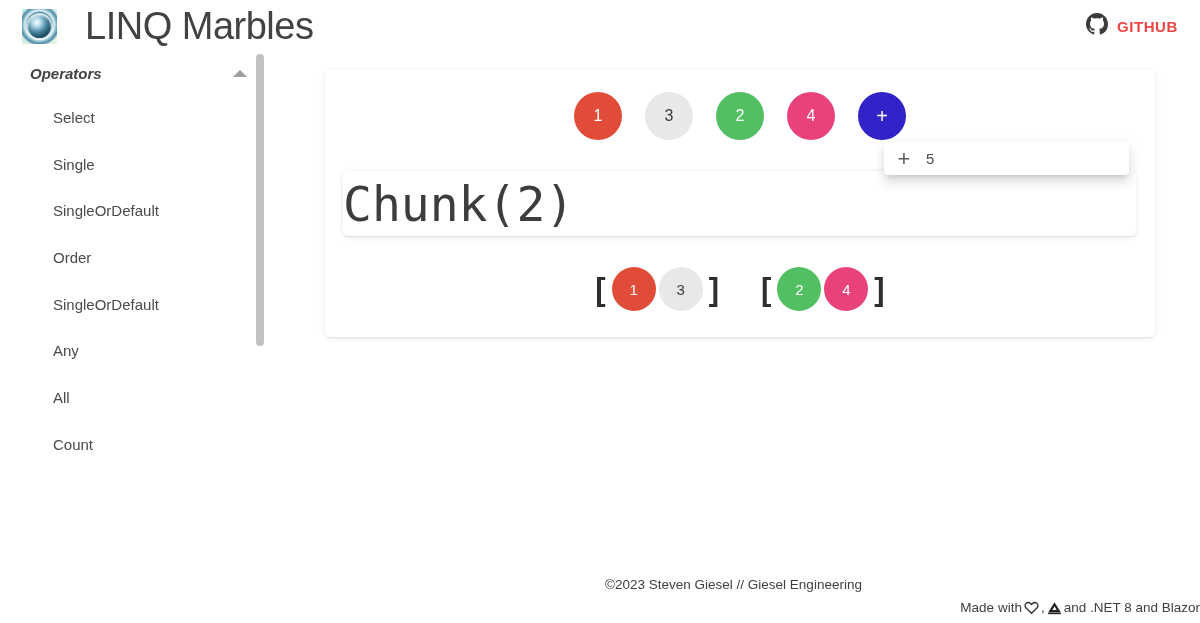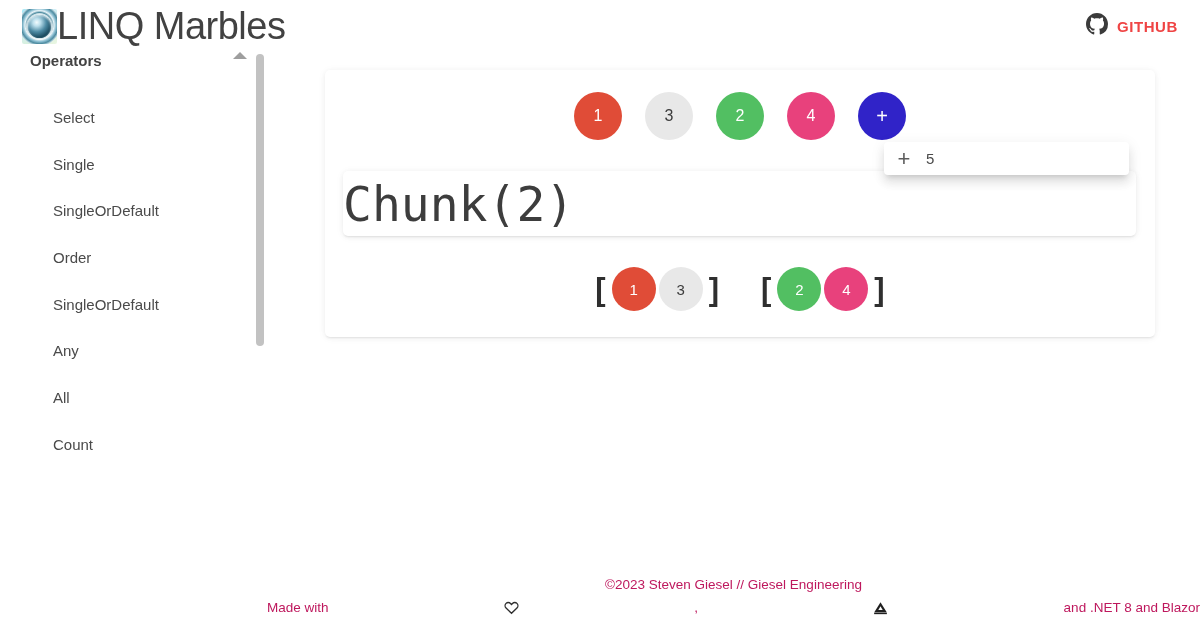--- a/index.html
+++ b/index.html
@@ -54,20 +54,21 @@
     background: radial-gradient(circle at 38% 32%, #f2fbfe 0%, #bcdfec 18%, #4d8aa3 45%, #1d4e63 70%, #0d3446 100%);
     box-shadow: 0 0 0 2px rgba(255,255,255,.65), inset 0 1px 2px rgba(255,255,255,.7);
   }
   .brand-title {
     font-size: 38px;
     line-height: 42px;
     font-weight: 400;
     color: #424242;
     letter-spacing: -0.5px;
     white-space: nowrap;
+    padding-left: 28px;
   }
   .gh-link {
     position: absolute;
     right: 22px; top: 50%;
     transform: translateY(-50%);
     display: flex;
     align-items: center;
     gap: 9px;
     text-decoration: none;
     color: #424242;
@@ -85,23 +86,24 @@
     left: 0; top: 52px;
     width: 267px;
     height: 571px;
     background: #ffffff;
     overflow: hidden;
     z-index: 20;
   }
   .nav-group-header {
     height: 42px;
     display: flex;
-    align-items: flex-start;
+    align-items: center;
     padding: 0 16px 0 30px;
     cursor: pointer;
+    font-style: italic;
   }
   .nav-group-title {
     font-size: 15px;
     font-weight: 600;
     color: #424242;
     flex: 1;
   }
   .chevron {
     width: 0; height: 0;
     border-left: 7px solid transparent;
@@ -259,27 +261,27 @@
   }
 
   
   .footer {
     position: absolute;
     left: 267px;
     bottom: 4px;
     width: 933px;
     text-align: center;
     font-size: 13.5px;
-    color: #be185d;
+    color: #404040;
     line-height: 23px;
   }
   .footer-line2 {
     display: flex;
     align-items: center;
-    justify-content: space-between;
+    justify-content: flex-end;
     gap: 0px;
   }
   .ico-heart, .ico-tri {
     display: inline-flex;
     align-items: center;
     justify-content: center;
     margin: 0 1px;
   }
 </style>
 </head>

